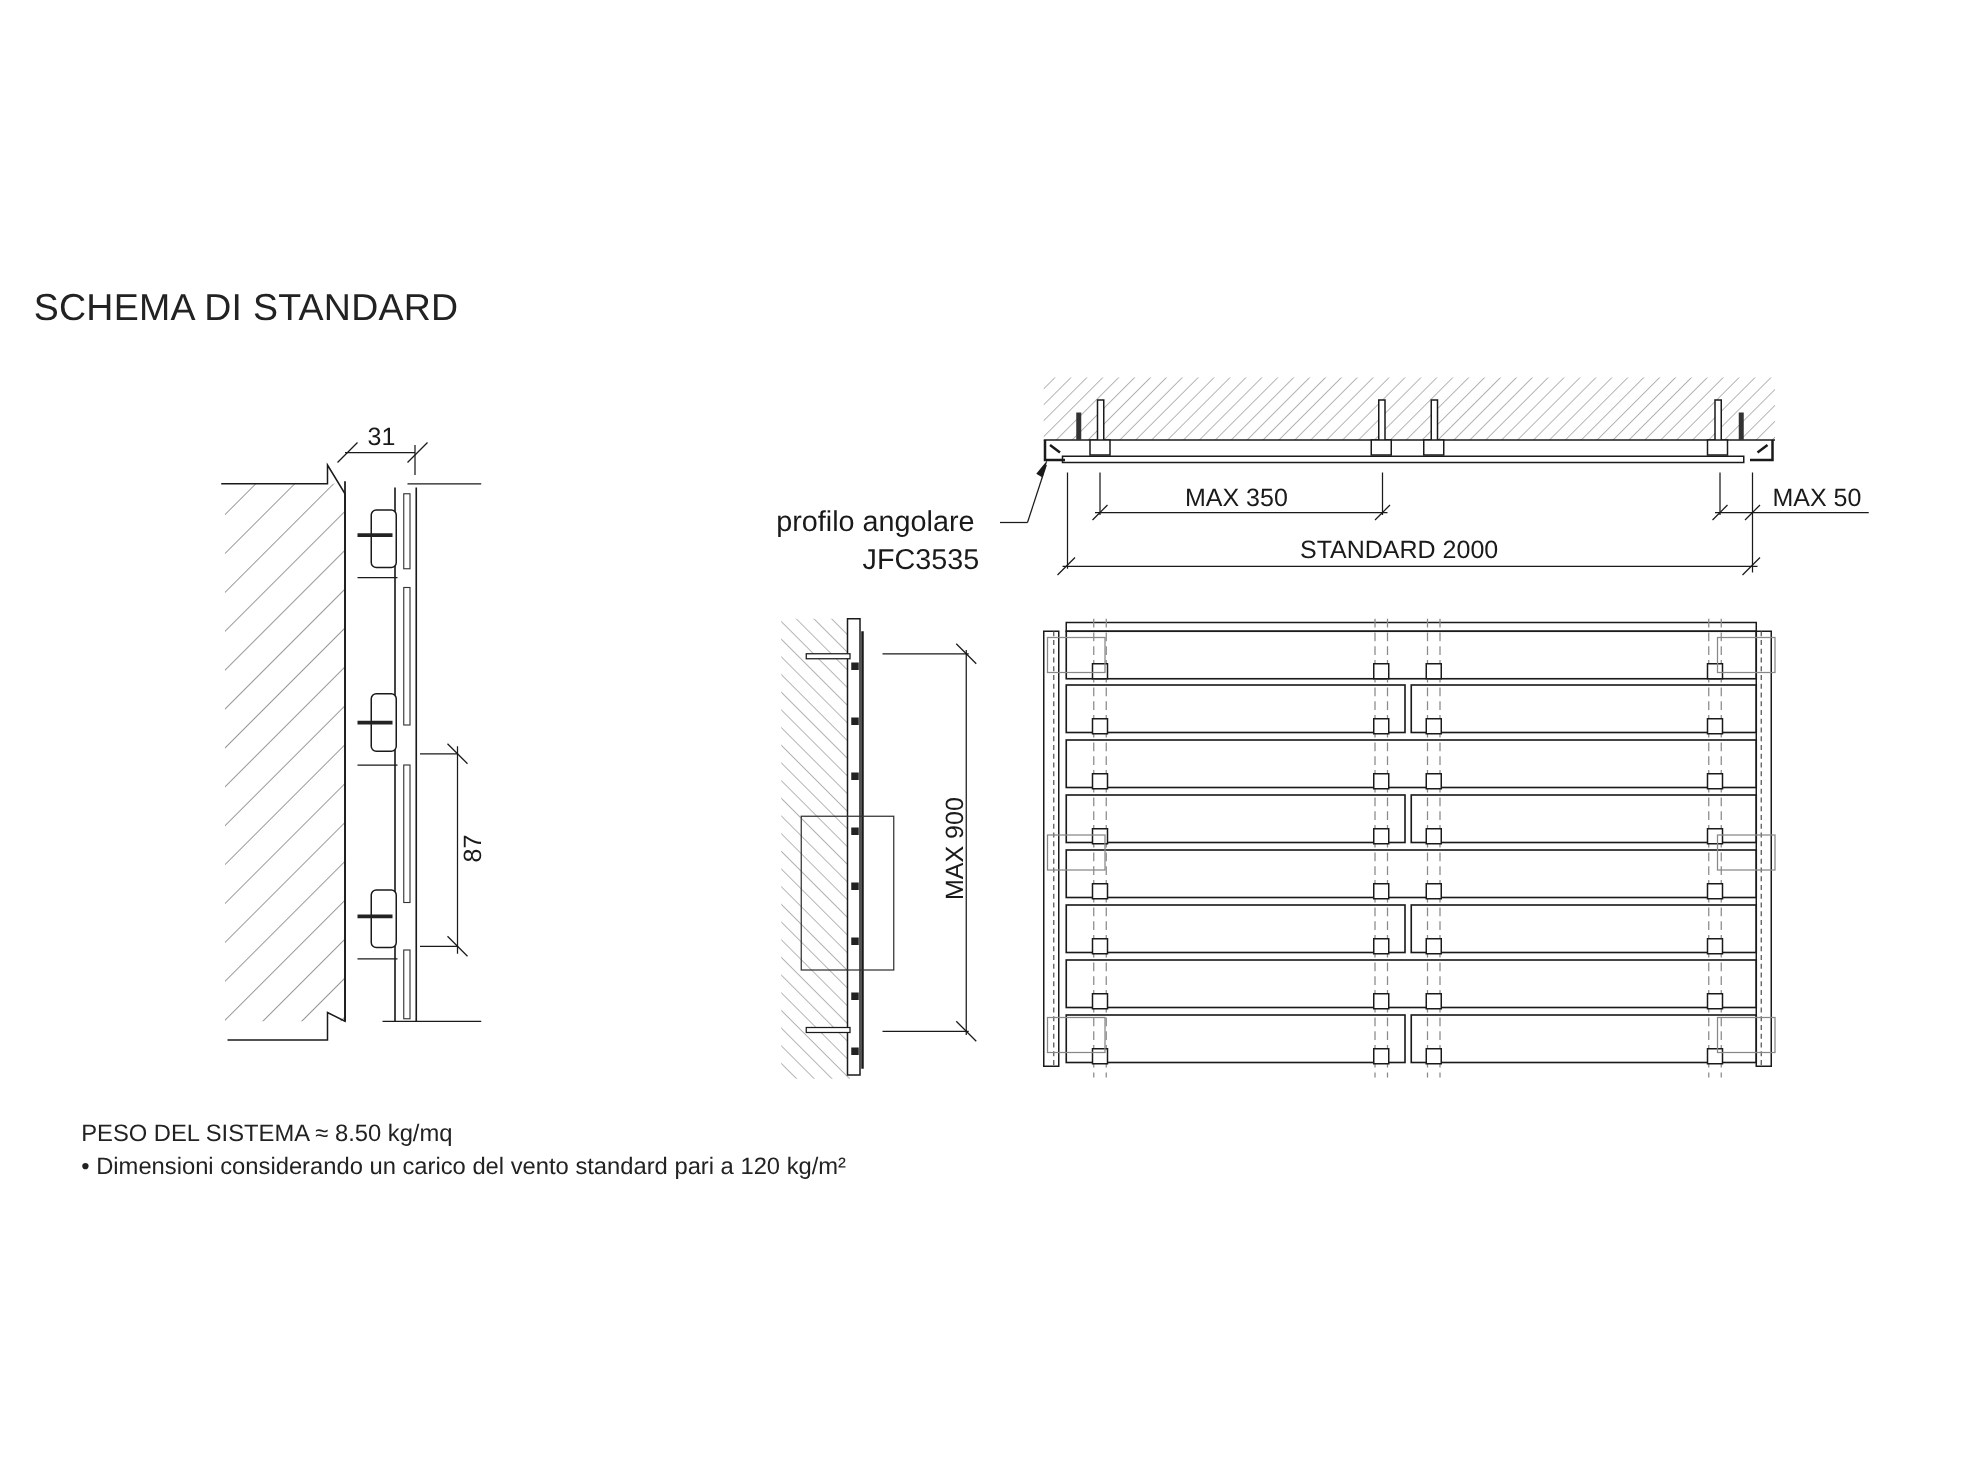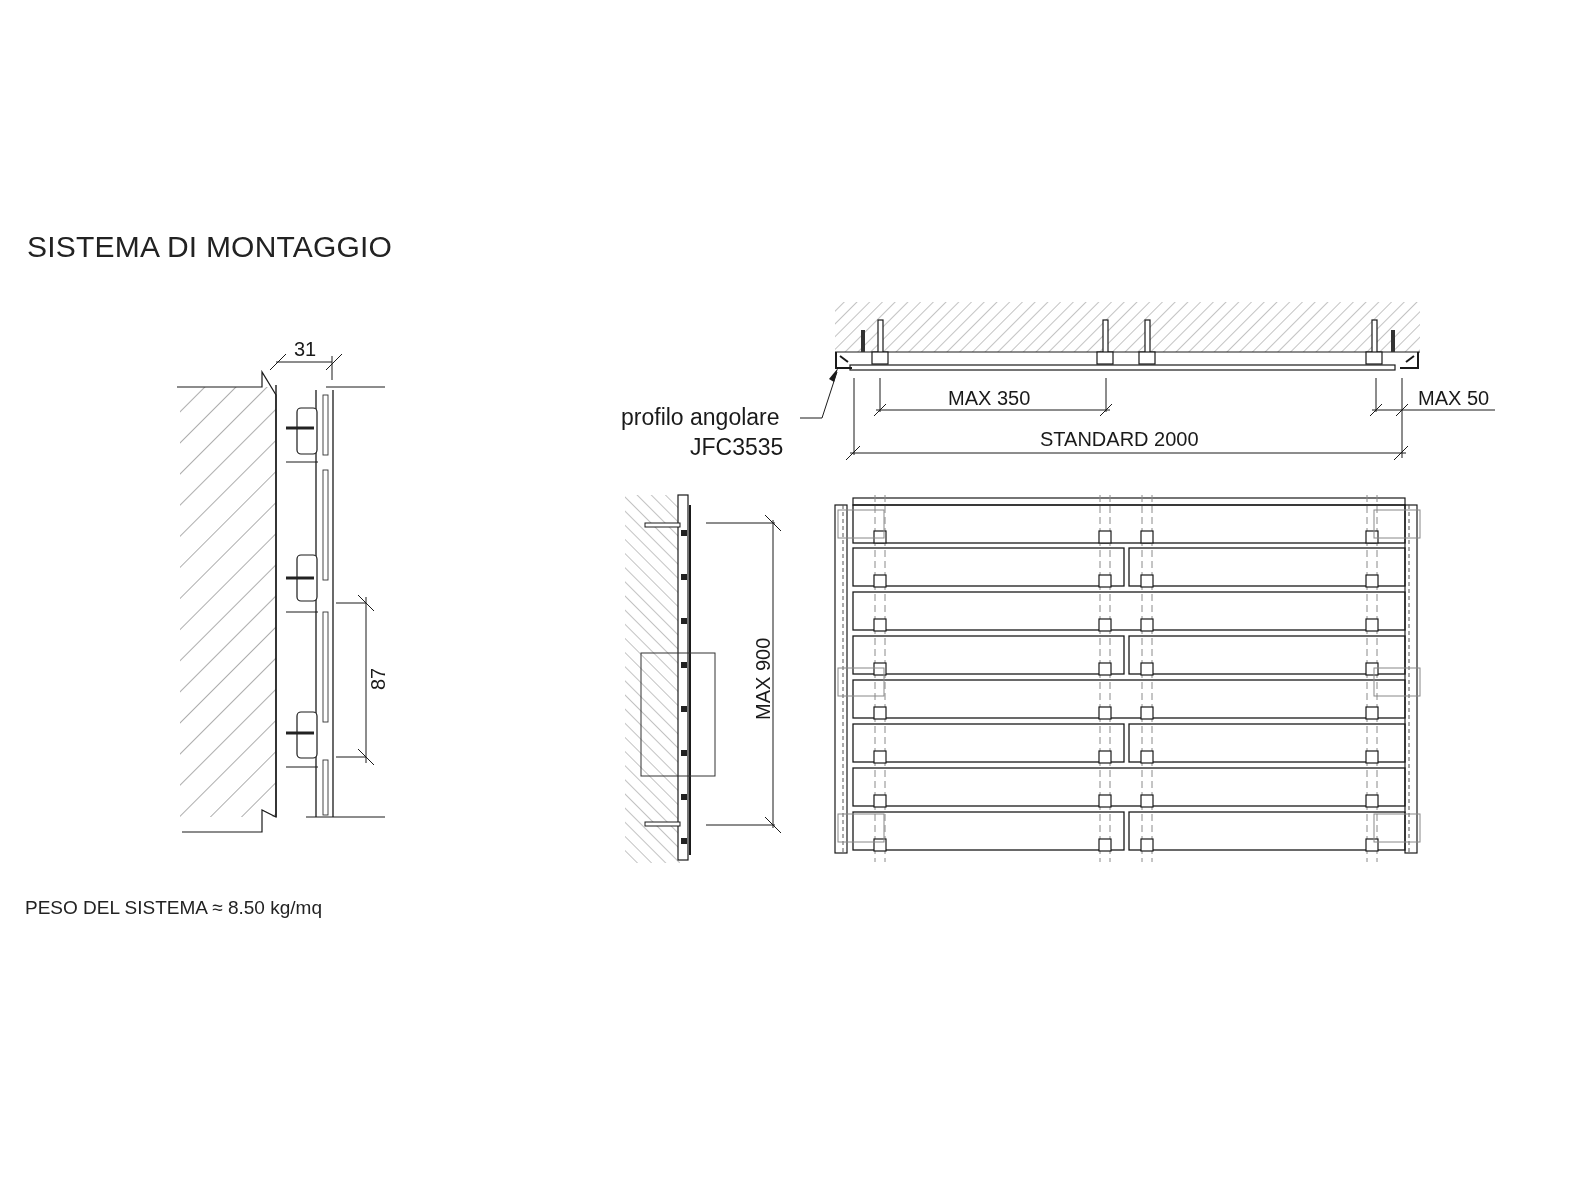--- a/index.html
+++ b/index.html
@@ -1,28 +1,28 @@
 <!DOCTYPE html>
 <html><head>
 <meta charset="utf-8">
 <style>
   html, body { margin:0; padding:0; background:#ffffff; }
   body { width:1572px; height:1179px; position:relative; overflow:hidden;
          font-family:"Liberation Sans", sans-serif; color:#1a1a1a; }
   .title { position:absolute; left:27px; top:230px; font-size:30px; letter-spacing:0.2px; color:#222; }
   .notes { position:absolute; left:25px; top:895px; font-size:19px; line-height:26px; color:#222; }
-  .notes div { white-space:nowrap; }
+  .notes div { white-space:nowrap;margin-left:40px; }
   svg { position:absolute; left:0; top:0; }
   .dimtext { font-family:"Liberation Sans", sans-serif; font-size:20px; fill:#1a1a1a; }
   .lbltext { font-family:"Liberation Sans", sans-serif; font-size:23px; fill:#1a1a1a; }
 </style>
 </head>
 <body>
 
-<div class="title">SISTEMA DI MONTAGGIO</div>
+<div class="title">SCHEMA DI STANDARD</div>
 
 <svg width="1572" height="1179" viewBox="0 0 1572 1179">
   <defs>
     <pattern id="hatchL" patternUnits="userSpaceOnUse" width="22" height="22" patternTransform="rotate(45)">
       <line x1="0" y1="0" x2="0" y2="22" stroke="#777" stroke-width="1.2"></line>
     </pattern>
     <pattern id="hatchR" patternUnits="userSpaceOnUse" width="9" height="9" patternTransform="rotate(45)">
       <line x1="0" y1="0" x2="0" y2="9" stroke="#888" stroke-width="1"></line>
     </pattern>
     <pattern id="hatchS" patternUnits="userSpaceOnUse" width="10" height="10" patternTransform="rotate(-45)">
@@ -202,13 +202,14 @@
         <rect x="838" y="814" width="46" height="28"></rect>
       <rect x="1374" y="510" width="46" height="28"></rect>
         <rect x="1374" y="668" width="46" height="28"></rect>
         <rect x="1374" y="814" width="46" height="28"></rect>
     </g>
   </g>
 </svg>
 
 <div class="notes">
   <div>PESO DEL SISTEMA ≈ 8.50 kg/mq</div>
+  <div>• Dimensioni considerando un carico del vento standard pari a 120 kg/m²</div>
 </div>
 
 </body></html>

